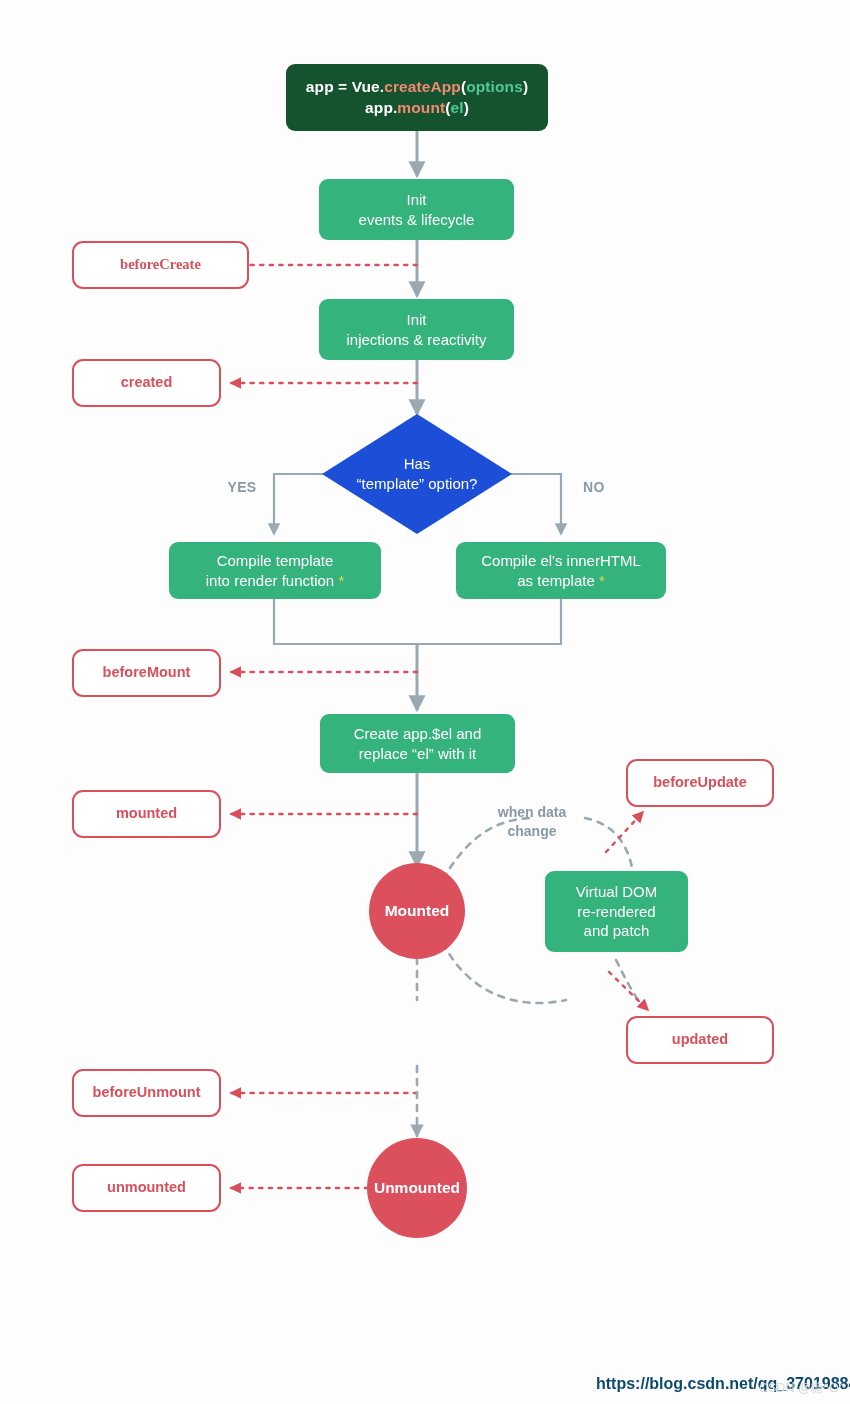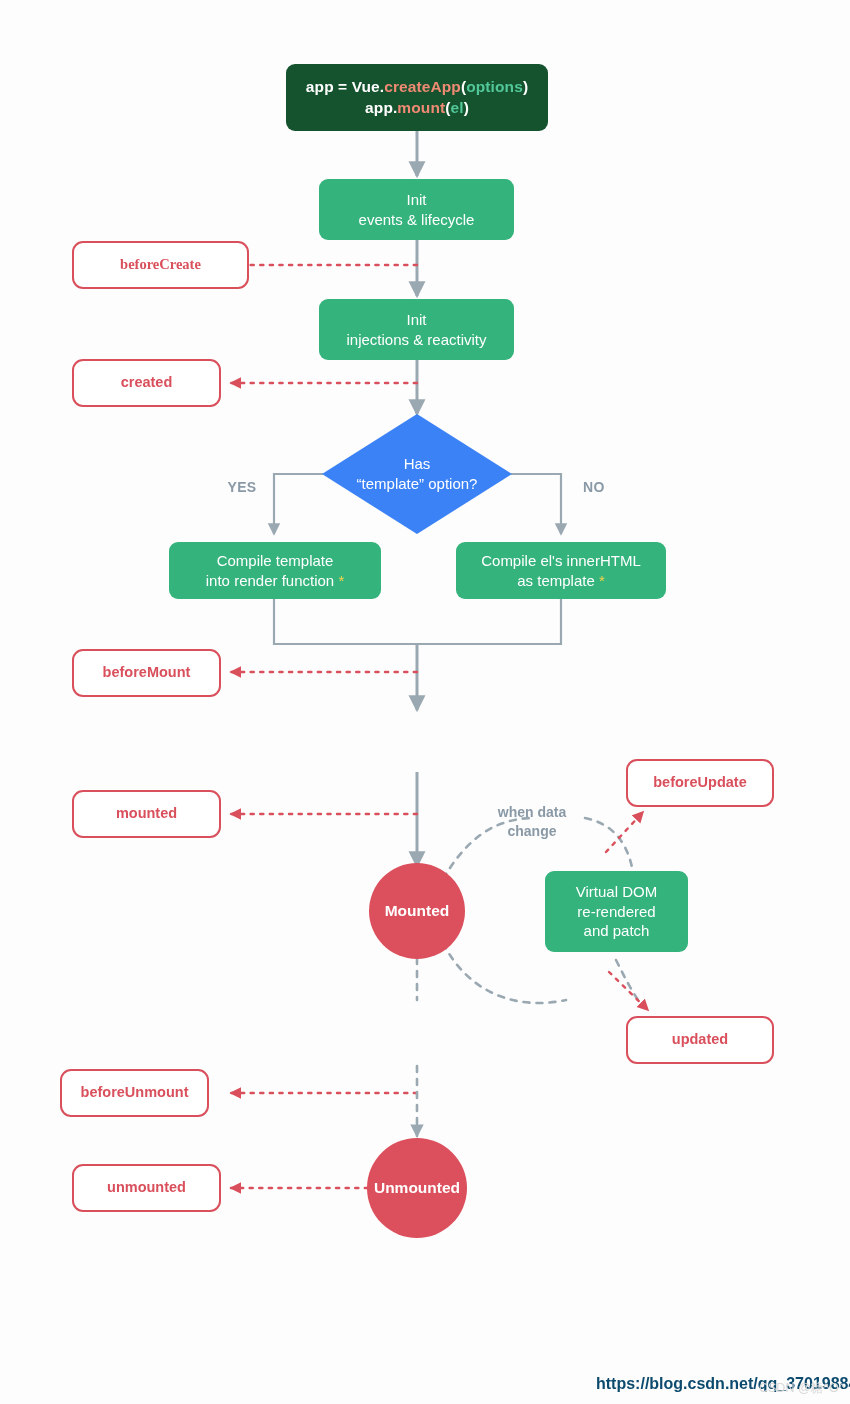--- a/index.html
+++ b/index.html
@@ -53,21 +53,21 @@
     background: #34b37c;
     border-radius: 9px;
     color: #ffffff;
     font-size: 15px;
     font-weight: normal;
   }
   .star { color: #f5d34a; }
 
   
   .node-diamond {
-    background: #3b82f6;
+    background: #1d4ed8;
     color: #ffffff;
     font-size: 15px;
     clip-path: polygon(50% 0%, 100% 50%, 50% 100%, 0% 50%);
   }
 
   
   .node-circle {
     background: #dc4f5c;
     border-radius: 50%;
     color: #ffffff;
@@ -225,20 +225,26 @@
   <div class="node node-green" style="left:456px; top:542px; width:210px; height:57px;">
     <div>
       <div>Compile el's innerHTML</div>
       <div>
         <span>as template</span>
         <span class="star">*</span>
       </div>
     </div>
   </div>
 
+  <div class="node node-green" style="left:320px; top:714px; width:195px; height:59px;">
+    <div>
+      <div>Create app.$el and</div>
+      <div>replace “el” with it</div>
+    </div>
+  </div>
 
   <div class="node node-green" style="left:545px; top:871px; width:143px; height:81px;">
     <div>
       <div>Virtual DOM</div>
       <div>re-rendered</div>
       <div>and patch</div>
     </div>
   </div>
 
   <div class="node node-diamond" style="left:322px; top:414px; width:190px; height:120px;">
@@ -275,21 +281,21 @@
   </div>
 
   <div class="node node-hook" style="left:626px; top:759px; width:148px; height:48px;">
     <span>beforeUpdate</span>
   </div>
 
   <div class="node node-hook" style="left:626px; top:1016px; width:148px; height:48px;">
     <span>updated</span>
   </div>
 
-  <div class="node node-hook" style="left:60px; top:1069px; width:149px; height:48px;">
+  <div class="node node-hook" style="left:72px; top:1069px; width:149px; height:48px;">
     <span>beforeUnmount</span>
   </div>
 
   <div class="node node-hook" style="left:72px; top:1164px; width:149px; height:48px;">
     <span>unmounted</span>
   </div>
 
   <div class="label" style="left:472px; top:803px; width:120px;">
     <div>when data</div>
     <div>change</div>

